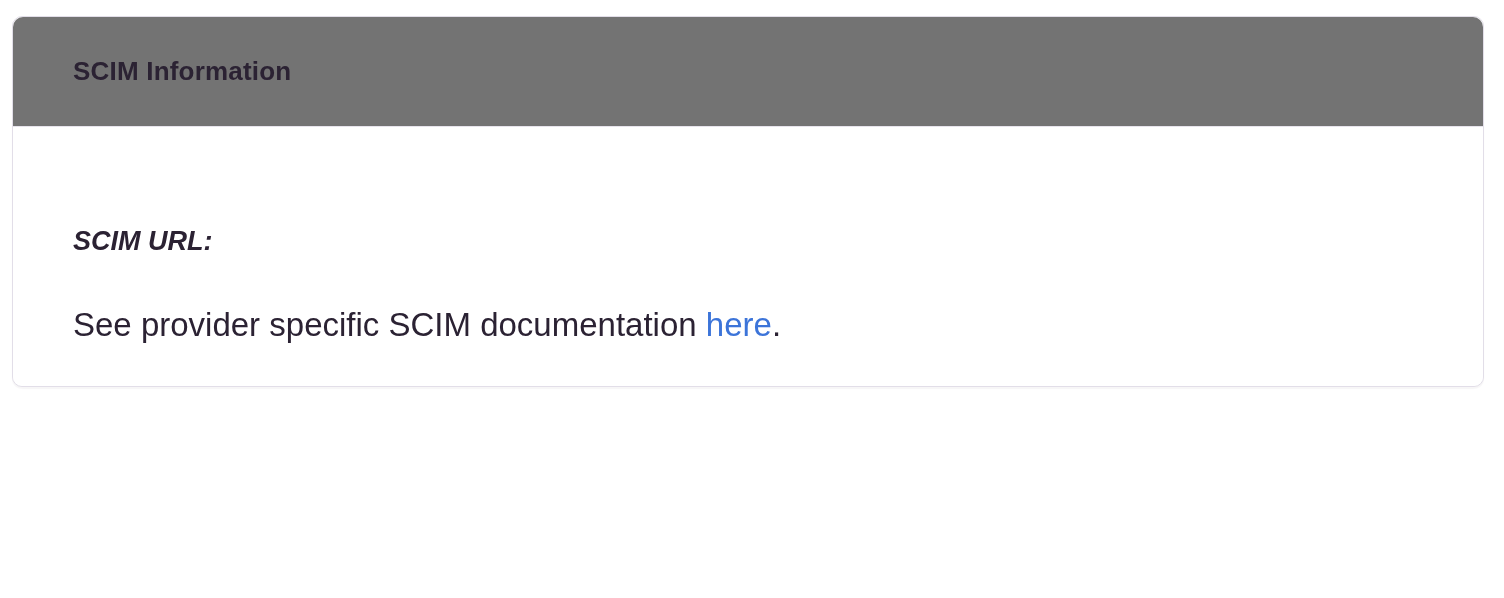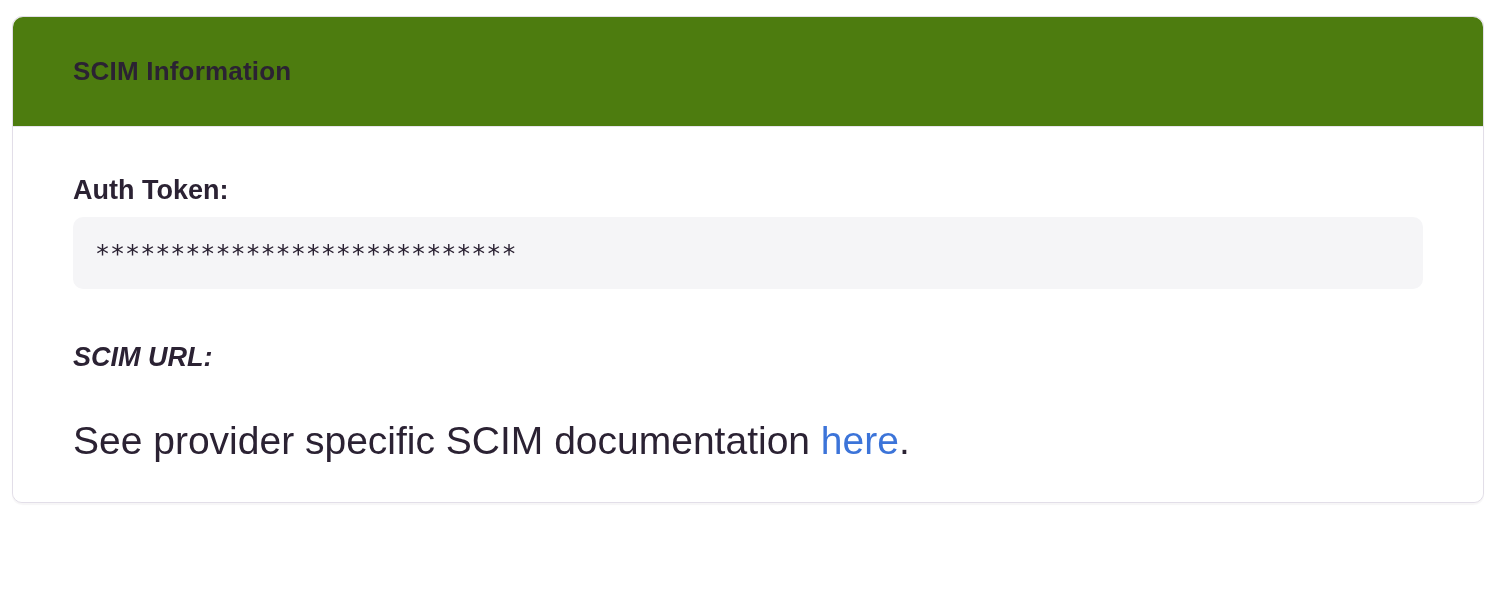--- a/index.html
+++ b/index.html
@@ -22,21 +22,21 @@
     border: 1px solid #e2dee8;
     border-radius: 10px;
     background: #ffffff;
     box-shadow: 0 2px 1px rgba(43, 34, 51, 0.04);
   }
   .panel-header {
     height: 110px;
     display: flex;
     align-items: center;
     padding: 0 60px;
-    background: #4d7c0f;
+    background: #737373;
     border-bottom: 1px solid #e7e4ec;
     border-radius: 10px 10px 0 0;
   }
   .panel-title {
     margin: 0;
     font-size: 26px;
     font-weight: 700;
     color: #2b2233;
     letter-spacing: 0.2px;
   }
@@ -62,45 +62,41 @@
     padding: 0 22px;
     font-family: "DejaVu Sans Mono", monospace;
     font-size: 25px;
     color: #2b2233;
     white-space: nowrap;
     overflow: hidden;
   }
   .section-spacer { margin-top: 51px; font-style: italic; }
   .footer-note {
     margin: 48px 0 0 0;
-    font-size: 39px;
+    font-size: 33px;
     line-height: 35px;
     color: #2b2233;
   }
   .doc-link {
     color: #3c74d9;
     text-decoration: none;
     cursor: pointer;
   }
 </style>
 </head>
 <body>
 
 <div class="panel">
 
   <div class="panel-header">
     <h2 class="panel-title">SCIM Information</h2>
   </div>
 
   <div class="panel-body">
 
-    <div class="field-section">
-      <h3 class="field-label">Auth Token:</h3>
-      <div class="code-field">****************************</div>
-    </div>
 
     <div class="field-section section-spacer">
       <h3 class="field-label">SCIM URL:</h3>
     </div>
 
     <p class="footer-note">
       <span>See provider specific SCIM documentation </span><a class="doc-link">here</a><span>.</span>
     </p>
 
   </div>

